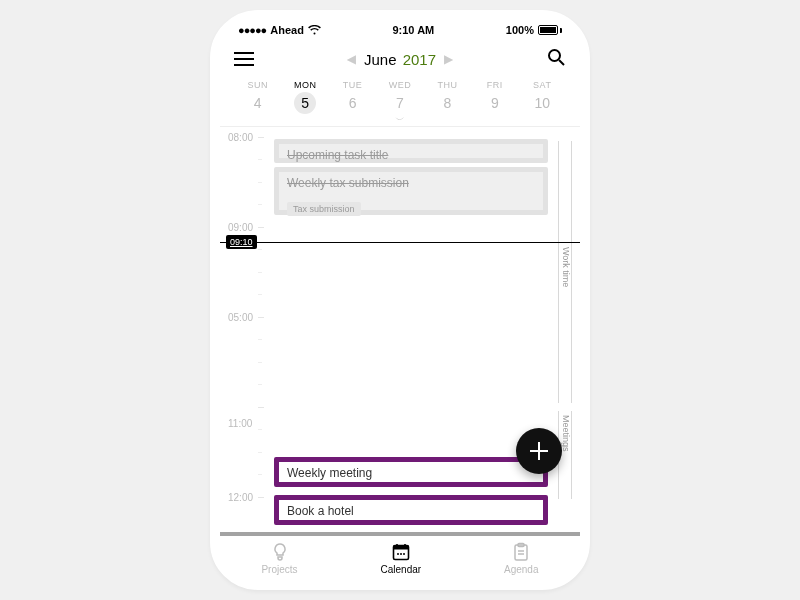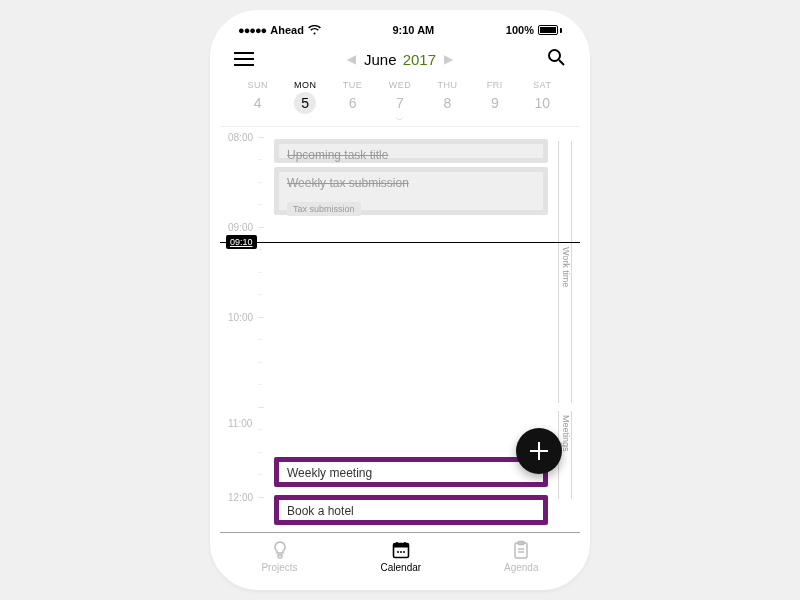--- a/index.html
+++ b/index.html
@@ -122,21 +122,21 @@
   
   .fab {
     position:absolute; right:18px; bottom:58px;
     width:46px; height:46px; border-radius:23px;
     background:#111; color:#fff; display:flex; align-items:center; justify-content:center;
     box-shadow:0 4px 10px rgba(0,0,0,0.3); cursor:pointer;
   }
 
   
   .bottom-nav {
-    height:48px; border-top:1px solid #a3a3a3;
+    height:48px; border-top:4px solid #a3a3a3;
     display:flex; justify-content:space-around; align-items:center;
     background:#fff;
   }
   .nav-item { display:flex; flex-direction:column; align-items:center; gap:2px; font-size:10px; color:#bcbcbc; cursor:pointer; }
   .nav-item.active { color:#000; }
   .nav-item svg { display:block; }
 </style>
 </head>
 <body>
 
@@ -218,21 +218,21 @@
           </div>
         </div>
         <div class="week-handle">︶</div>
       </div>
 
       <div class="timeline-wrap">
 
         <div class="hour-scale">
           <span class="hour-label" style="top:10px">08:00</span>
           <span class="hour-label" style="top:100px">09:00</span>
-          <span class="hour-label" style="top:190px">10:00</span>
+          <span class="hour-label" style="top:190px">05:00</span>
           <span class="hour-label" style="top:296px">11:00</span>
           <span class="hour-label" style="top:370px">12:00</span>
 
           <span class="tick" style="top:10px"></span>
           <span class="tick" style="top:100px"></span>
           <span class="tick" style="top:190px"></span>
           <span class="tick" style="top:280px"></span>
           <span class="tick" style="top:370px"></span>
           <div class="minor-ticks">
             <span class="tick" style="top:32px"></span>

